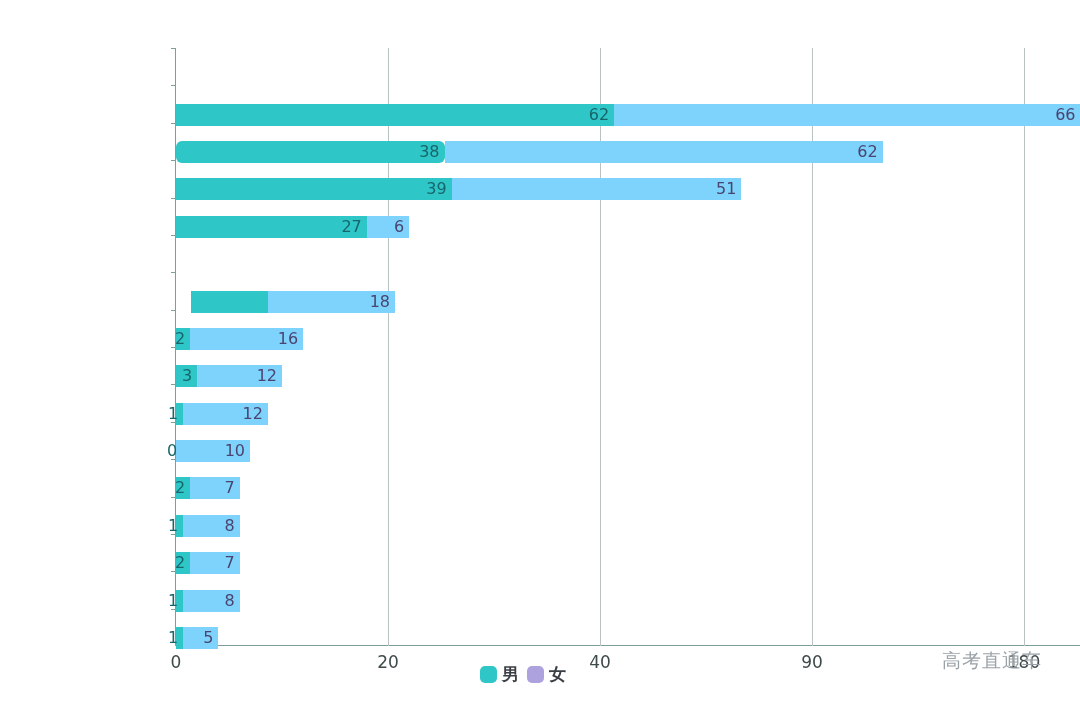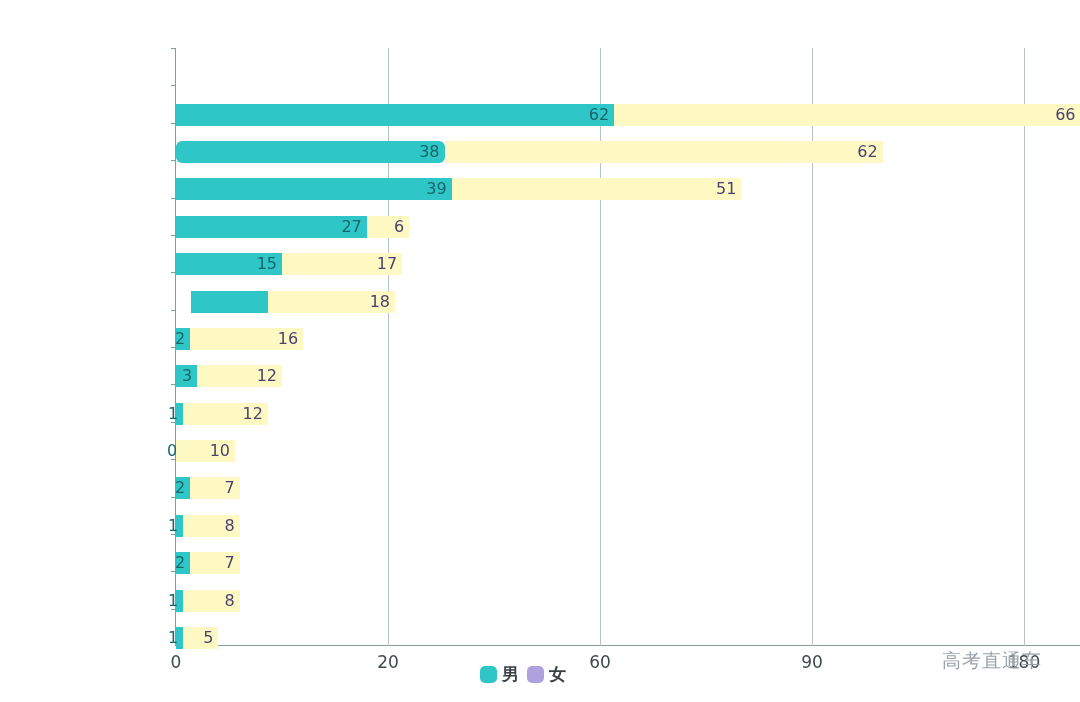--- a/index.html
+++ b/index.html
@@ -80,21 +80,21 @@
     left: 0;
     height: 22px;
   }
   .bar {
     position: absolute;
     top: 0;
     height: 22px;
     box-sizing: border-box;
   }
   .bar.male   { background: #2ec6c6; }
-  .bar.female { background: #fef9c3; }
+  .bar.female { background: #7dd3fc; }
 
   .bar-value {
     position: absolute;
     top: 50%;
     transform: translateY(-50%);
     right: 5px;
     font-size: 16px;
     line-height: 1;
     white-space: nowrap;
     font-family: "DejaVu Sans", "Liberation Sans", sans-serif;
@@ -186,28 +186,20 @@
       <div class="y-tick" style="top: 112.125px;"></div>
       <div class="bar-row" style="top: 167.812px; width: 862px;">
         <div class="bar male" style="left: 0px; width: 190.8px;">
           <span class="bar-value male-v">27</span>
         </div>
         <div class="bar female" style="left: 190.8px; width: 42.4px;">
           <span class="bar-value female-v">6</span>
         </div>
       </div>
       <div class="y-tick" style="top: 149.5px;"></div>
-      <div class="bar-row" style="top: 205.188px; width: 862px;">
-        <div class="bar male" style="left: 0px; width: 106px;">
-          <span class="bar-value male-v">15</span>
-        </div>
-        <div class="bar female" style="left: 106px; width: 120.133px;">
-          <span class="bar-value female-v">17</span>
-        </div>
-      </div>
       <div class="y-tick" style="top: 186.875px;"></div>
       <div class="bar-row" style="top: 242.562px; width: 862px;">
         <div class="bar male" style="left: 15px; width: 110px;">
           <span class="bar-value male-v">13</span>
         </div>
         <div class="bar female" style="left: 91.8667px; width: 127.2px;">
           <span class="bar-value female-v">18</span>
         </div>
       </div>
       <div class="y-tick" style="top: 224.25px;"></div>
@@ -233,21 +225,21 @@
         <div class="bar male" style="left: 0px; width: 7.06667px;">
           <span class="bar-value male-v">1</span>
         </div>
         <div class="bar female" style="left: 7.06667px; width: 84.8px;">
           <span class="bar-value female-v">12</span>
         </div>
       </div>
       <div class="y-tick" style="top: 336.375px;"></div>
       <div class="bar-row" style="top: 392.062px; width: 862px;">
         <span class="bar-value male-v" style="right: auto; left: -9px;">0</span>
-        <div class="bar female" style="left: 0px; width: 59px;">
+        <div class="bar female" style="left: 0px; width: 74px;">
           <span class="bar-value female-v">10</span>
         </div>
       </div>
       <div class="y-tick" style="top: 373.75px;"></div>
       <div class="bar-row" style="top: 429.438px; width: 862px;">
         <div class="bar male" style="left: 0px; width: 14.1333px;">
           <span class="bar-value male-v">2</span>
         </div>
         <div class="bar female" style="left: 14.1333px; width: 49.4667px;">
           <span class="bar-value female-v">7</span>
@@ -290,21 +282,21 @@
         </div>
       </div>
       <div class="y-tick" style="top: 560.625px;"></div>
       <div class="bar-row" style="top: 616.312px; width: 862px;"></div>
     </div>
 
   <div id="cat-labels"></div>
   <div id="x-labels">
       <div class="x-tick-label" style="left: 176px;">0</div>
       <div class="x-tick-label" style="left: 388px;">20</div>
-      <div class="x-tick-label" style="left: 600px;">60</div>
+      <div class="x-tick-label" style="left: 600px;">40</div>
       <div class="x-tick-label" style="left: 812px;">90</div>
       <div class="x-tick-label" style="left: 1024px;">180</div>
     </div>
 
   <div class="legend">
     <div class="legend-item">
       <span class="legend-swatch male"></span>
       <span class="legend-text">男</span>
     </div>
     <div class="legend-item">

